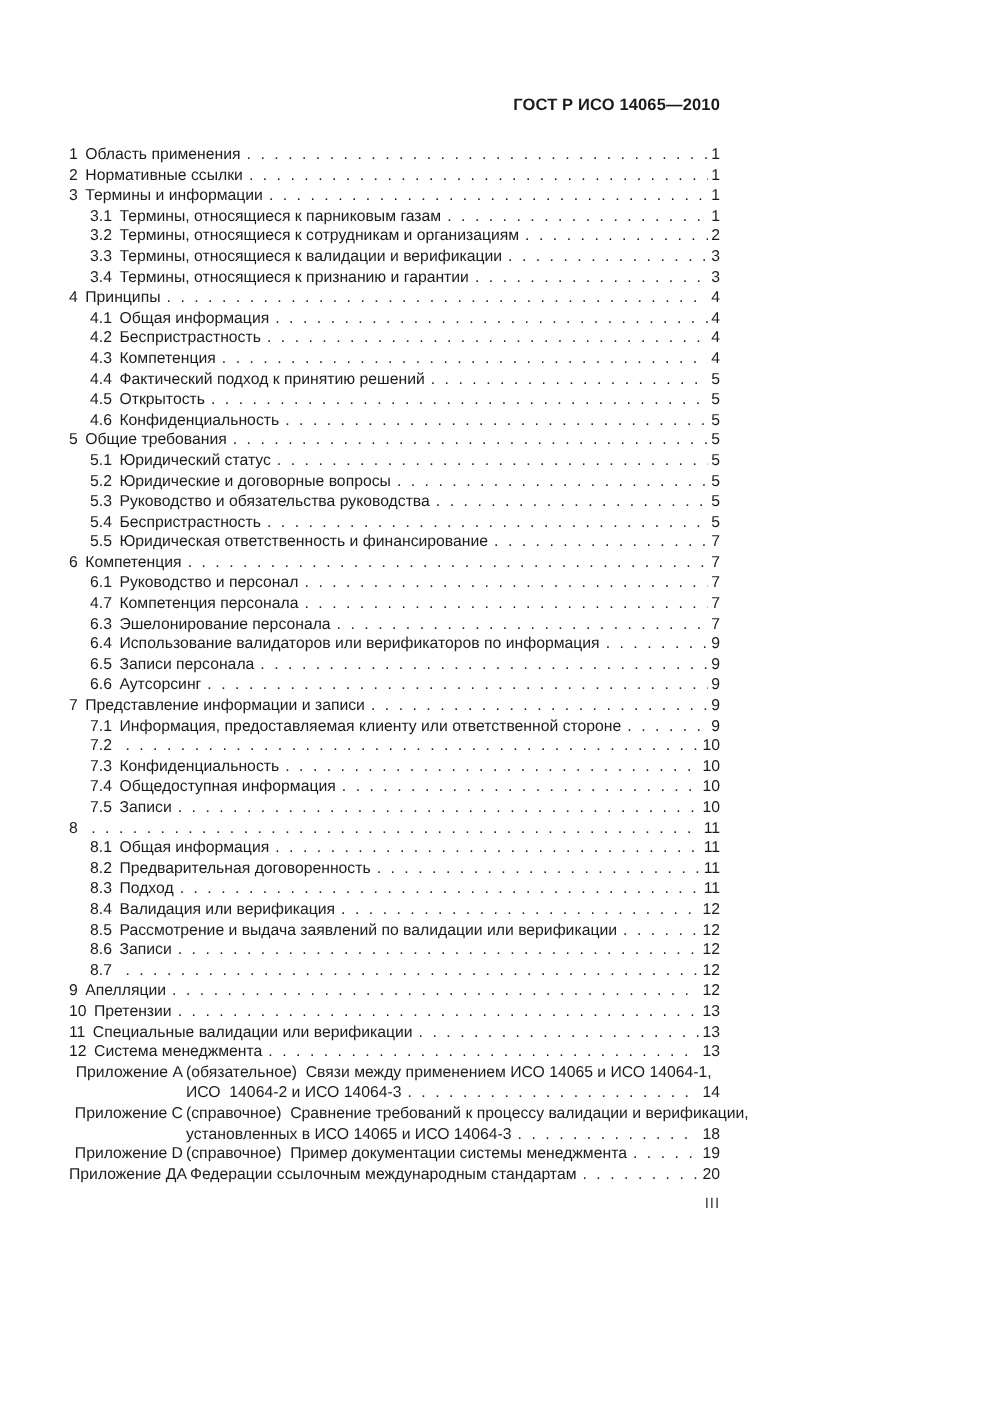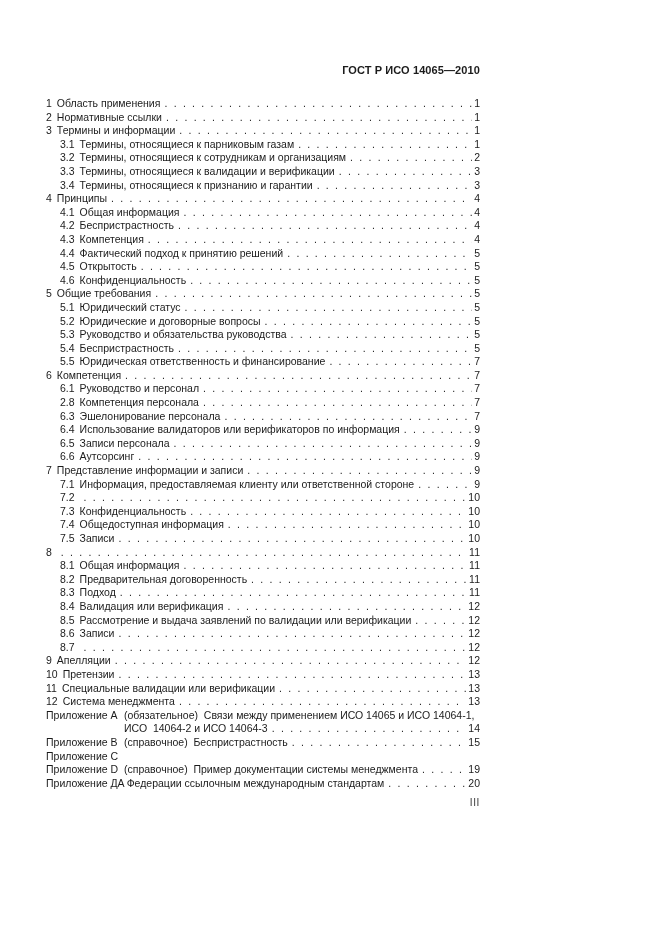--- a/index.html
+++ b/index.html
@@ -53,20 +53,21 @@
     letter-spacing:1.7px;
   }
   .pg{white-space:pre;}
   .annexes{margin-top:0;}
   .annex{display:flex;line-height:13.6px;}
   .alabel{
     flex:0 0 78px;
     box-sizing:border-box;
     padding-right:2px;
     white-space:pre;
+    text-align:right;
   }
   .abody{flex:1 1 auto;min-width:0;}
   .aline{white-space:pre;line-height:13.6px;}
   .folio{
     text-align:right;
     margin-top:7px;
     font-size:10px;
     color:#3a3a3a;
     letter-spacing:.6px;
   }
@@ -203,21 +204,21 @@
         <span class="dots"></span>
         <span class="pg">7</span>
       </div>
       <div class="row l2">
         <span class="num">6.1</span>
         <span class="lbl">Руководство и персонал</span>
         <span class="dots"></span>
         <span class="pg">7</span>
       </div>
       <div class="row l2">
-        <span class="num">2.8</span>
+        <span class="num">4.7</span>
         <span class="lbl">Компетенция персонала</span>
         <span class="dots"></span>
         <span class="pg">7</span>
       </div>
       <div class="row l2">
         <span class="num">6.3</span>
         <span class="lbl">Эшелонирование персонала</span>
         <span class="dots"></span>
         <span class="pg">7</span>
       </div>
@@ -351,31 +352,29 @@
         <div class="abody">
           <div class="aline">(обязательное)  Связи между применением ИСО 14065 и ИСО 14064-1,</div>
           <div class="row">
             <span class="lbl">ИСО  14064-2 и ИСО 14064-3</span>
             <span class="dots"></span>
             <span class="pg">14</span>
           </div>
         </div>
       </div>
       <div class="annex">
-        <span class="alabel">Приложение В</span>
+        <span class="alabel">Приложение С</span>
         <div class="abody">
+          <div class="aline">(справочное)  Сравнение требований к процессу валидации и верификации,</div>
           <div class="row">
-            <span class="lbl">(справочное)  Беспристрастность</span>
+            <span class="lbl">установленных в ИСО 14065 и ИСО 14064-3</span>
             <span class="dots"></span>
-            <span class="pg">15</span>
+            <span class="pg">18</span>
           </div>
         </div>
-      </div>
-      <div class="annex">
-        <span class="alabel">Приложение С</span>
       </div>
       <div class="annex">
         <span class="alabel">Приложение D</span>
         <div class="abody">
           <div class="row">
             <span class="lbl">(справочное)  Пример документации системы менеджмента</span>
             <span class="dots"></span>
             <span class="pg">19</span>
           </div>
         </div>

